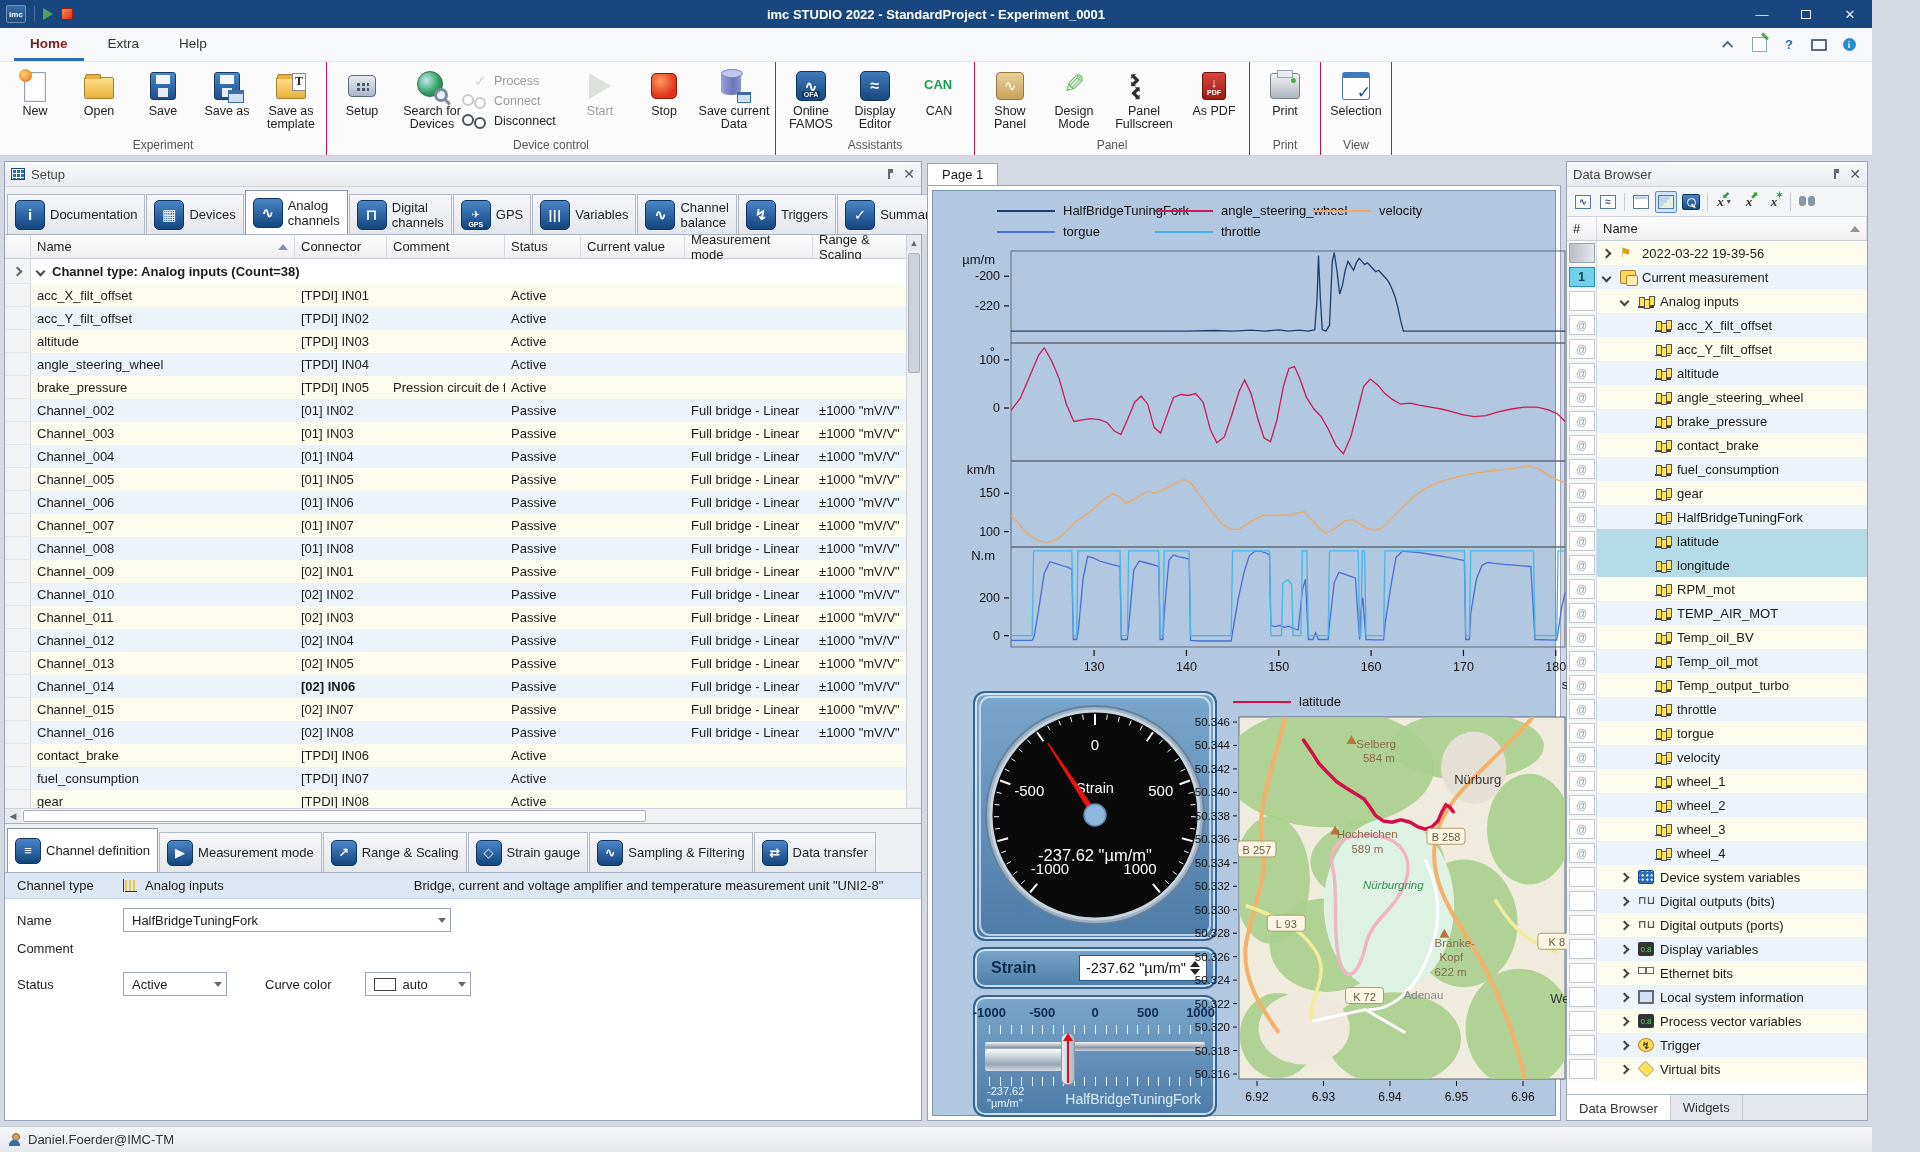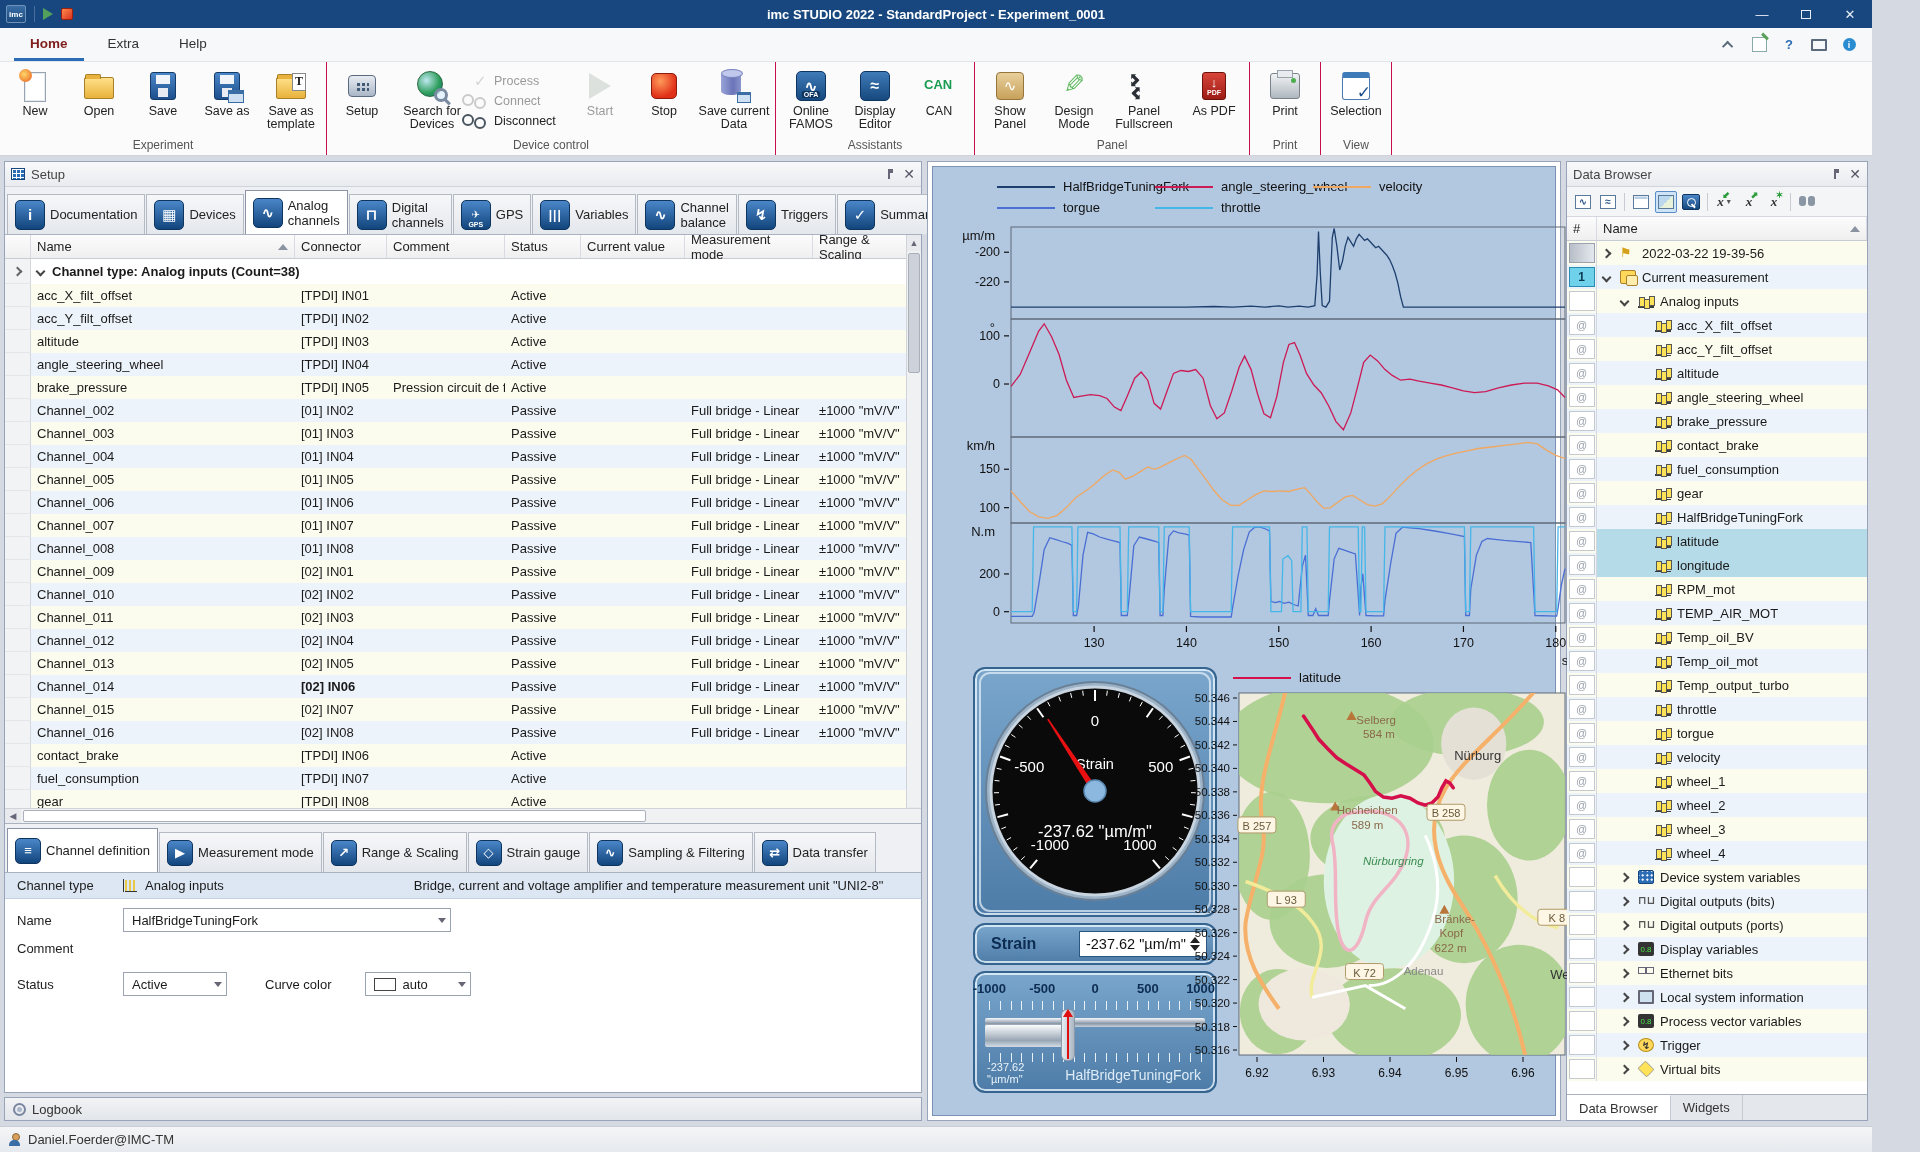--- a/index.html
+++ b/index.html
@@ -832,27 +832,26 @@
             </div>
             <span style="margin-left:38px">Curve color</span>
             <div class="combo" style="width:106px;margin-left:34px">
               <span class="swatch"></span>
               <span>auto</span>
                 <span class="carr"></span>
             </div>
           </div>
         </div>
       </div>
-      <div class="logbook">
-        <span class="lb-ic"></span>
-        <span>Logbook</span>
+    </div>
+
+    <div class="center-col">
+      <div class="page-tabrow">
+        <div class="page-tab">Page 1</div>
       </div>
-    </div>
-
-    <div class="center-col">
       <div class="page-content">
         <div class="page-inner" id="page-inner">
           <svg class="charts-svg" id="charts-svg" width="664" height="448">
               <rect x="72" y="6" width="554" height="92" fill="none" stroke="#5f6b78" stroke-width="1"></rect>
               <text x="56" y="19" text-anchor="end" font-size="13" fill="#111">µm/m</text>
               <line x1="65" y1="31.2258064516129" x2="70" y2="31.2258064516129" stroke="#111" stroke-width="1.2"></line>
               <text x="61" y="35.2258064516129" text-anchor="end" font-size="12.5" fill="#111">-200</text>
               <line x1="65" y1="60.903225806451616" x2="70" y2="60.903225806451616" stroke="#111" stroke-width="1.2"></line>
               <text x="61" y="64.90322580645162" text-anchor="end" font-size="12.5" fill="#111">-220</text>
               <path d="M72.0 86.1L118.2 86.1L164.3 86.1L210.5 86.1L247.4 86.1L275.1 85.5L293.6 86.1L312.1 85.2L325.9 86.1L339.8 84.9L349.0 86.1L360.1 85.2L369.3 86.1L375.8 84.6L378.1 53.5L379.5 10.5L381.3 52.0L383.2 84.6L386.9 86.1L390.5 80.2L393.3 16.4L395.2 7.5L397.9 25.3L400.7 49.0L403.5 40.1L406.2 25.3L409.0 16.4L411.8 20.8L414.6 25.3L417.3 17.9L420.1 13.4L422.9 16.4L425.6 19.4L428.4 17.9L431.2 20.8L433.9 23.8L436.7 26.8L439.5 25.3L442.3 28.3L445.0 31.2L447.8 34.2L450.6 38.6L453.3 44.6L456.1 52.0L458.9 62.4L461.6 75.7L464.4 86.1L478.3 86.1L506.0 86.1L542.9 86.1L579.8 86.1L626.0 86.1" fill="none" stroke="#1d3f6e" stroke-width="1.3"></path>

